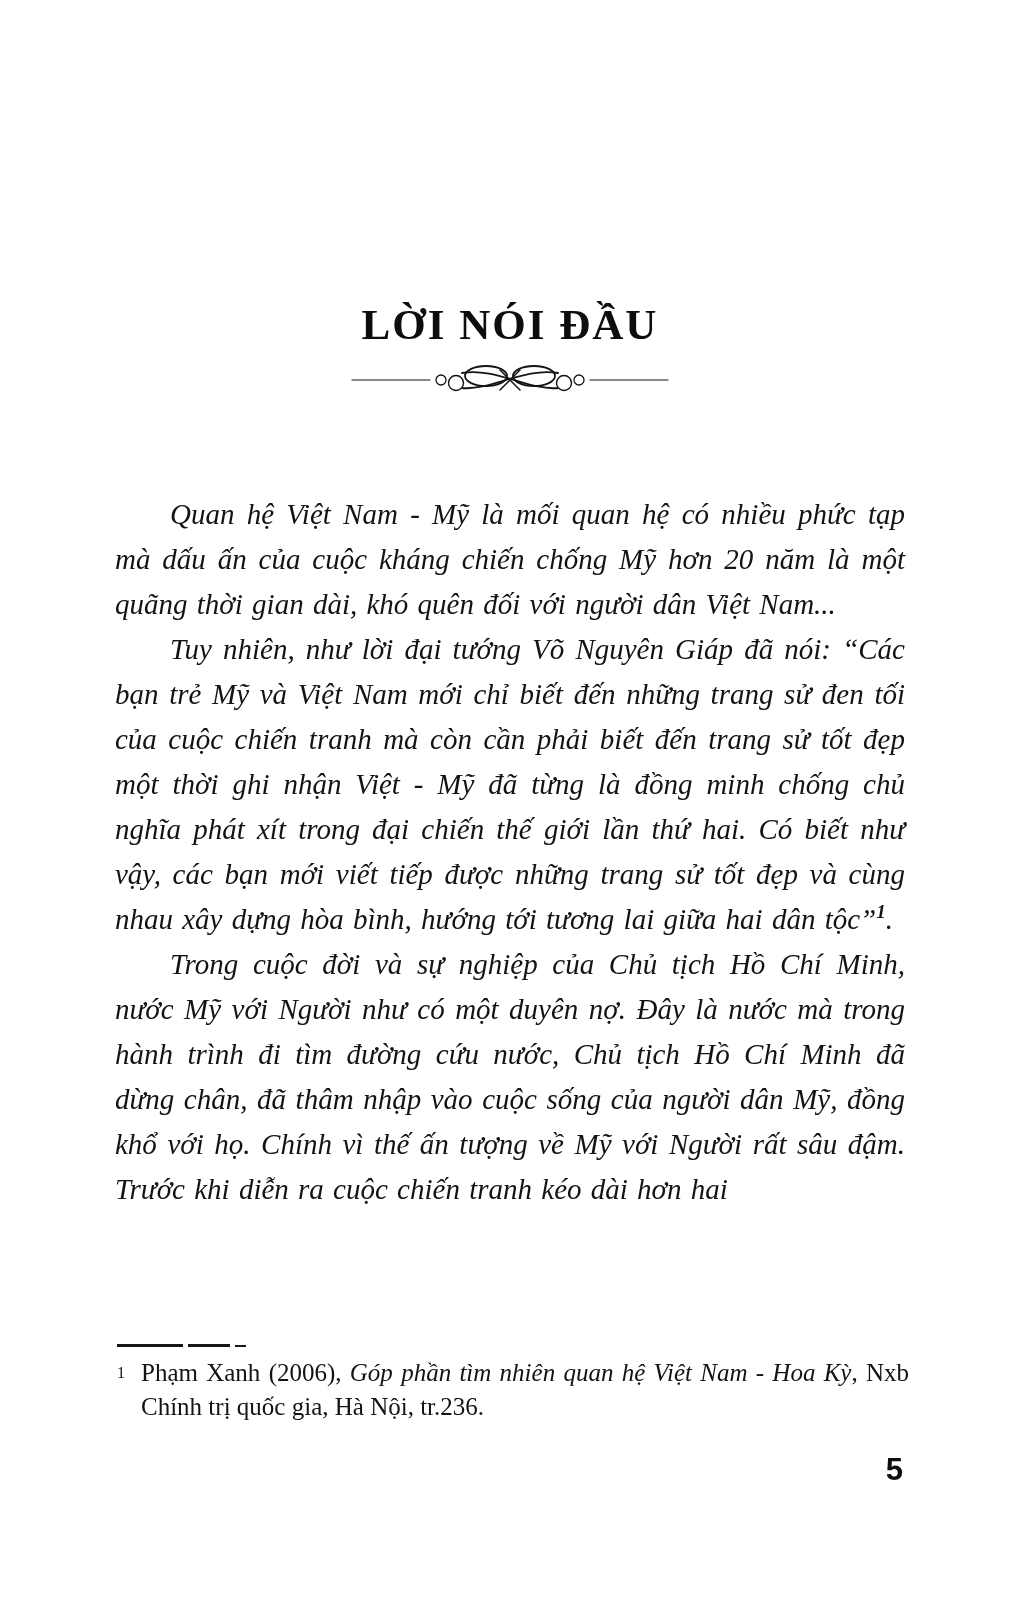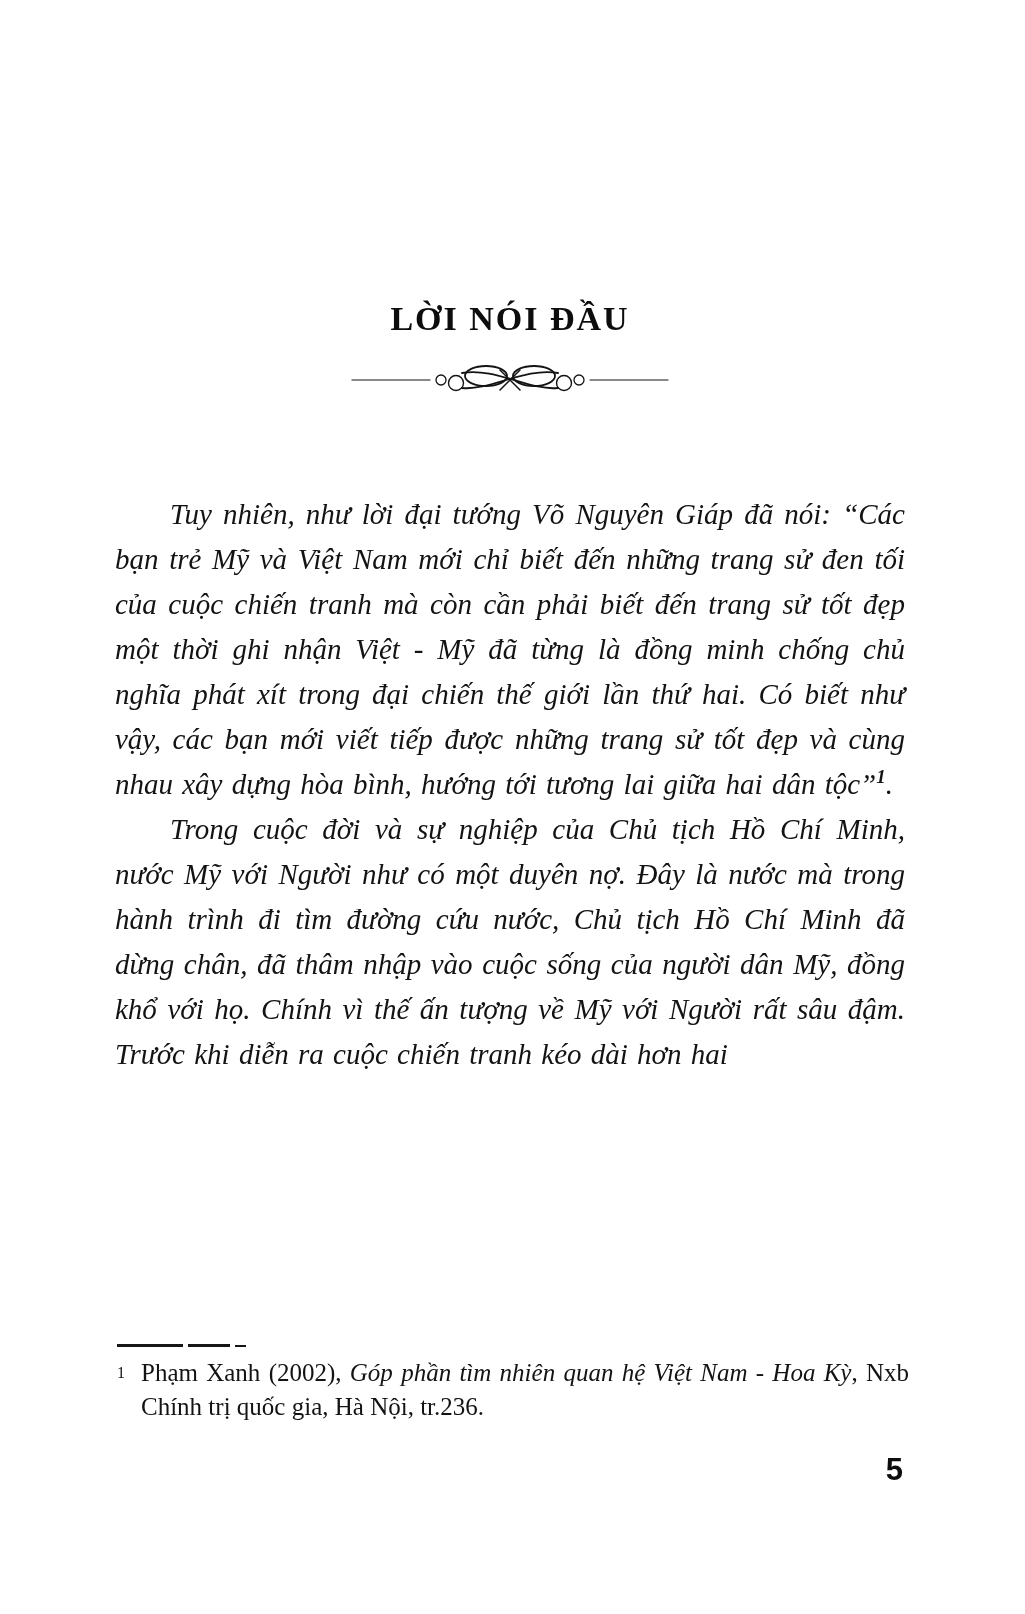--- a/index.html
+++ b/index.html
@@ -15,21 +15,21 @@
     overflow: hidden;
   }
   .title {
     position: absolute;
     top: 300px;
     left: 115px;
     width: 790px;
     text-align: center;
     font-family: "Liberation Serif", serif;
     font-weight: 700;
-    font-size: 34px;
+    font-size: 43px;
     letter-spacing: 2px;
     color: #0d0d0d;
   }
   .ornament {
     position: absolute;
     top: 362px;
     left: 115px;
     width: 790px;
     text-align: center;
   }
@@ -121,32 +121,35 @@
         <ellipse cx="184" cy="14" rx="21" ry="10" stroke-width="1.8"></ellipse>
         <path d="M112,26 C140,29 175,5 208,11" stroke-width="1.8"></path>
         <path d="M208,26 C180,29 145,5 112,11" stroke-width="1.8"></path>
         <path d="M150,8 L170,28 M170,8 L150,28" stroke-width="1.5"></path>
       </g>
     </svg>
   </div>
 
   <div class="body-text">
     <p class="para">
+      <span>Quan hệ Việt Nam - Mỹ là mối quan hệ có nhiều phức tạp mà dấu ấn của cuộc kháng chiến chống Mỹ hơn 20 năm là một quãng thời gian dài, khó quên đối với người dân Việt Nam...</span>
+    </p>
+    <p class="para">
       <span>Tuy nhiên, như lời đại tướng Võ Nguyên Giáp đã nói: “Các bạn trẻ Mỹ và Việt Nam mới chỉ biết đến những trang sử đen tối của cuộc chiến tranh mà còn cần phải biết đến trang sử tốt đẹp một thời ghi nhận Việt - Mỹ đã từng là đồng minh chống chủ nghĩa phát xít trong đại chiến thế giới lần thứ hai. Có biết như vậy, các bạn mới viết tiếp được những trang sử tốt đẹp và cùng nhau xây dựng hòa bình, hướng tới tương lai giữa hai dân tộc”</span><sup class="fn-ref">1</sup><span>.</span>
     </p>
     <p class="para">
       <span>Trong cuộc đời và sự nghiệp của Chủ tịch Hồ Chí Minh, nước Mỹ với Người như có một duyên nợ. Đây là nước mà trong hành trình đi tìm đường cứu nước, Chủ tịch Hồ Chí Minh đã dừng chân, đã thâm nhập vào cuộc sống của người dân Mỹ, đồng khổ với họ. Chính vì thế ấn tượng về Mỹ với Người rất sâu đậm. Trước khi diễn ra cuộc chiến tranh kéo dài hơn hai</span>
     </p>
   </div>
 
   <div class="footnote-sep">
     <i class="seg1"></i>
       <i class="seg2"></i>
       <i class="seg3"></i>
   </div>
 
   <div class="footnote">
-    <span class="fn-marker">1</span><span>Phạm Xanh (2002), </span><span class="fn-italic">Góp phần tìm nhiên quan hệ Việt Nam - Hoa Kỳ</span><span>, Nxb Chính trị quốc gia, Hà Nội, tr.236.</span>
+    <span class="fn-marker">1</span><span>Phạm Xanh (2006), </span><span class="fn-italic">Góp phần tìm nhiên quan hệ Việt Nam - Hoa Kỳ</span><span>, Nxb Chính trị quốc gia, Hà Nội, tr.236.</span>
   </div>
 
   <div class="page-number">5</div>
 
 </div>
 
 </body></html>

